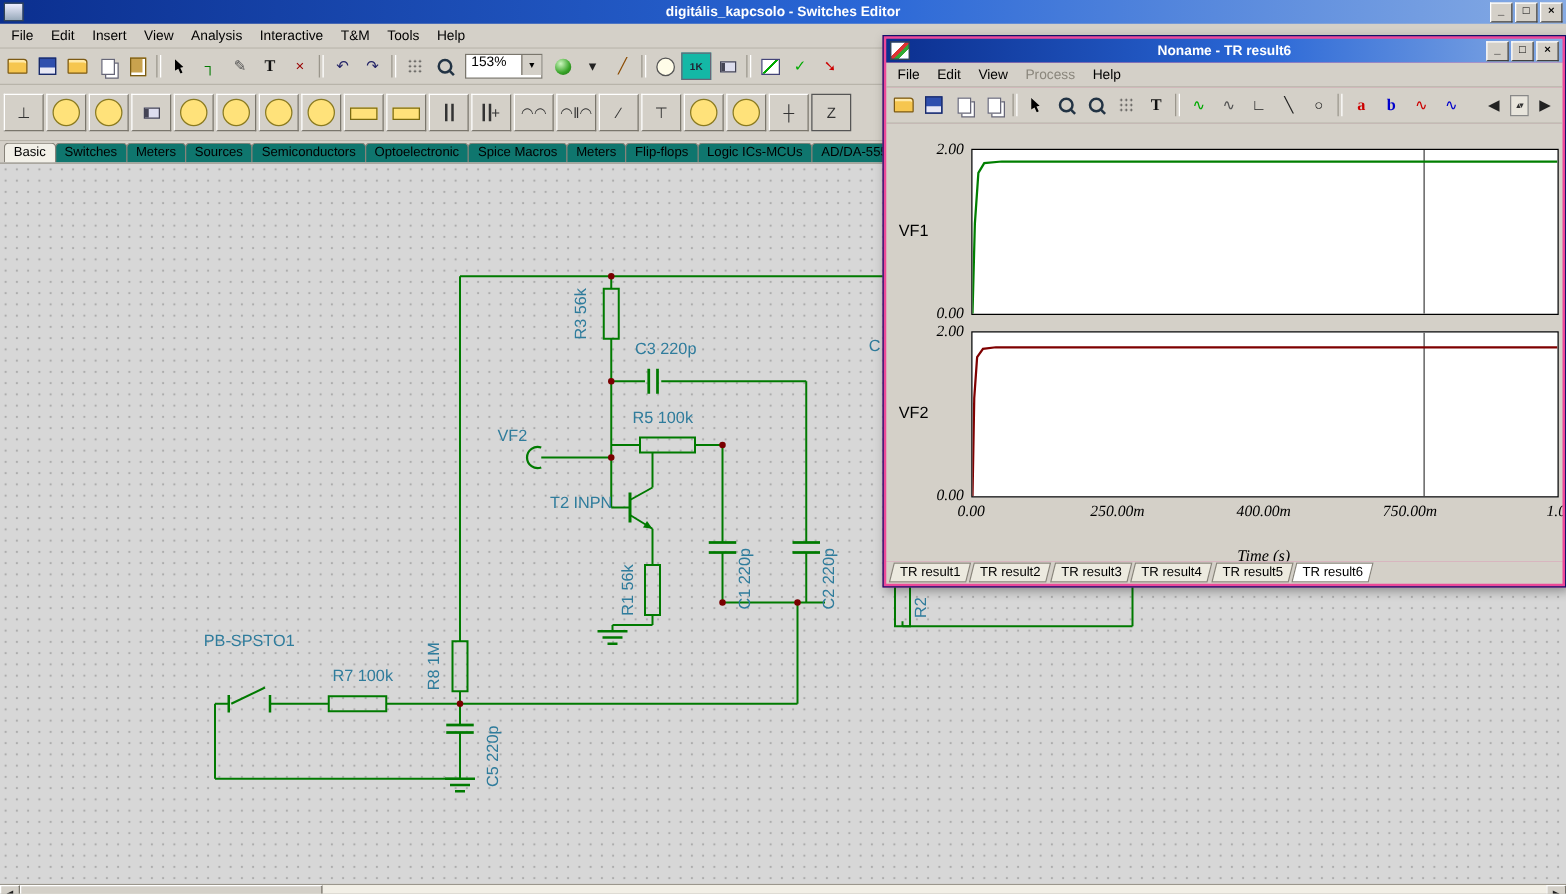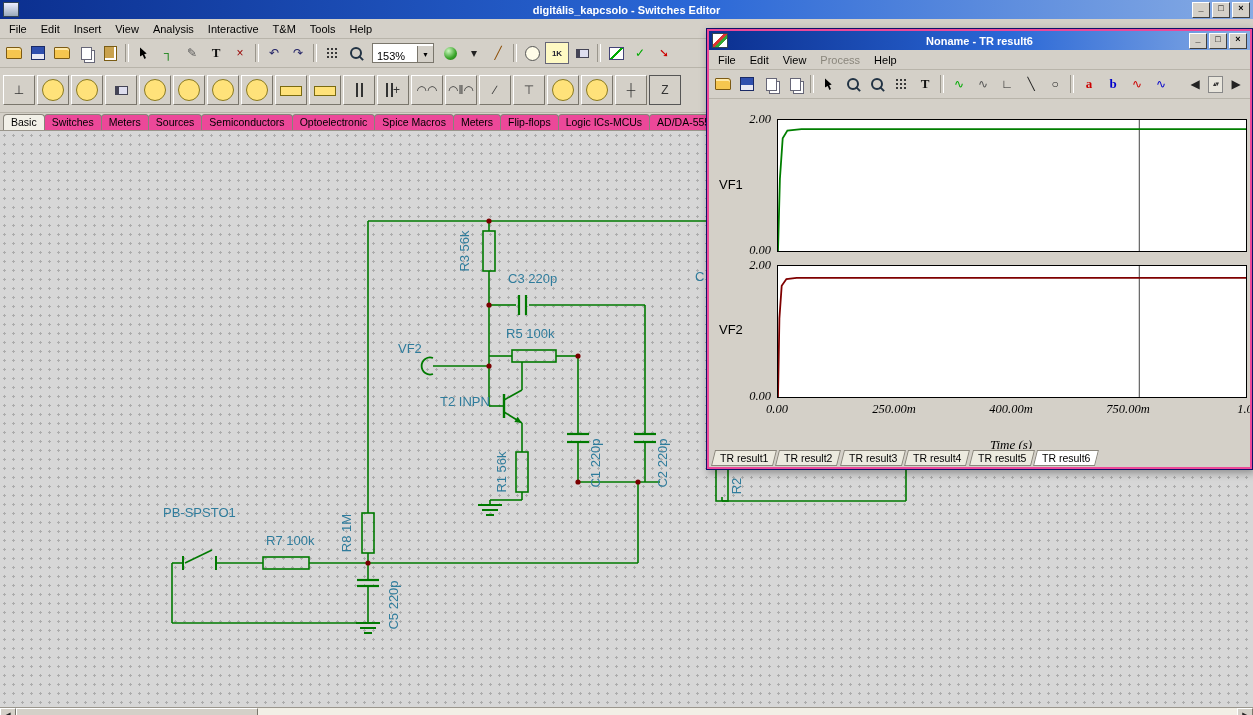--- a/index.html
+++ b/index.html
@@ -24,21 +24,21 @@
   .menu-item.disabled{color:#8a867c;}
   .toolbar{background:#d4d0c8;display:flex;align-items:center;padding:1px 2px;border-bottom:1px solid #b8b4aa;}
   .tb1{height:26px;}
   .tb2{height:42px;}
   .tbrow{display:flex;align-items:center;}
   .tb-btn{width:22px;height:20px;display:flex;align-items:center;justify-content:center;
           margin:0 1px;font-size:12px;color:#333;position:relative;flex:none;}
   .tb2 .tb-btn{width:30px;height:28px;border:1px solid;border-color:#fff #7a766c #7a766c #fff;
                background:#d4d0c8;font-size:12px;}
   .tb-sep{width:2px;height:18px;border-left:1px solid #9a968c;border-right:1px solid #fff;margin:0 3px;flex:none;}
-  .zoom-combo{display:flex;align-items:flex-end;background:#fff;border:1px solid #7a766c;height:18px;
+  .zoom-combo{display:flex;align-items:flex-start;background:#fff;border:1px solid #7a766c;height:18px;
               font-size:11px;padding-left:4px;width:56px;justify-content:space-between;margin:0 4px;flex:none;}
   .combo-arrow{width:15px;height:16px;background:#d4d0c8;border-left:1px solid #7a766c;font-size:7px;
                display:flex;align-items:center;justify-content:center;}
 
   
   .ic-folder::before{content:"";display:block;width:14px;height:10px;background:#f6c64f;
                      border:1px solid #7c5a14;border-radius:1px 3px 1px 1px;box-shadow:inset 0 2px 0 #ffe9a8;}
   .ic-floppy::before{content:"";display:block;width:12px;height:12px;background:#2f4fae;
                      border:1px solid #1a2a66;box-shadow:inset 0 -5px 0 0 #e8e8f4;}
   .ic-copy::before{content:"";display:block;width:9px;height:11px;background:#fff;border:1px solid #667;
@@ -49,40 +49,40 @@
                      clip-path:polygon(0 0,0 82%,35% 66%,55% 100%,72% 92%,52% 60%,80% 55%);}
   .ic-grid::before{content:"";display:block;width:12px;height:12px;
                    background-image:radial-gradient(circle,#333 .7px,transparent .9px);background-size:4px 4px;}
   .ic-zoom::before{content:"";display:block;width:8px;height:8px;border:2px solid #234;border-radius:50%;}
   .ic-zoom::after{content:"";position:absolute;width:6px;height:2px;background:#234;
                   transform:rotate(45deg);right:3px;bottom:4px;}
   .ic-sphere::before{content:"";display:block;width:13px;height:13px;border-radius:50%;
                      background:radial-gradient(circle at 35% 30%,#cdf7c0,#37a327 60%,#1d6b12);}
   .ic-meter::before{content:"";display:block;width:13px;height:13px;border-radius:50%;background:#fffce8;
                     border:1px solid #555;}
-  .ic-chip{font-size:8px !important;font-weight:bold;color:#223;background:#fef9c3;border:1px solid #667 !important;}
+  .ic-chip{font-size:8px !important;font-weight:bold;color:#223;background:#14b8a6;border:1px solid #667 !important;}
   .ic-batt::before{content:"";display:block;width:11px;height:7px;background:#dde;border:1px solid #445;
                    box-shadow:inset 3px 0 0 #445;}
   .ic-chartico::before{content:"";display:block;width:13px;height:11px;border:1px solid #447;
                        background:linear-gradient(135deg,transparent 45%,#0a0 45% 55%,transparent 55%),#fff;}
   .ic-text{font-weight:bold;font-family:"Liberation Serif",serif;color:#111;font-size:13px;}
   .ic-round::before{content:"";position:absolute;left:4px;top:3px;width:20px;height:20px;border-radius:50%;
                     background:#ffe27a;border:1px solid #8a7a20;}
   .ic-res::before{content:"";position:absolute;left:4px;top:10px;width:20px;height:8px;background:#ffe27a;
                   border:1px solid #7a6a10;}
   .ic-cap::before{content:"";display:block;width:3px;height:14px;border-left:2px solid #333;border-right:2px solid #333;}
   .ic-box{border:1px solid #555 !important;font-size:9px;}
   .ic-mk{font-weight:bold;font-family:"Liberation Serif",serif;font-size:13px;}
   .ic-spin{font-size:7px;letter-spacing:-1px;border:1px solid #888;background:#e8e5dc;width:13px;height:15px;}
 
   
   .comp-tabs{height:17px;background:#d4d0c8;display:flex;align-items:flex-end;padding-left:3px;
              font-size:10.5px;white-space:nowrap;}
   .ctab{margin-right:-1px;border:1px solid #87837a;border-bottom:none;border-radius:4px 4px 0 0;
-        background:#ec4899;padding:1px 7px 2px;}
+        background:#0f766e;padding:1px 7px 2px;}
   .ctab.active{background:#f2f0e8;}
 
   
   .canvas{position:relative;height:576px;background-color:#d7d7d7;
           background-image:radial-gradient(circle,#acacac 1px,rgba(0,0,0,0) 1.2px);
           background-size:9px 9px;overflow:hidden;border-top:1px solid #9a968c;}
   .schematic-svg{position:absolute;left:0;top:0;}
   .schematic-svg text{font-family:"Liberation Sans",sans-serif;font-size:13px;fill:#2f7c9c;stroke:none;}
 
   

